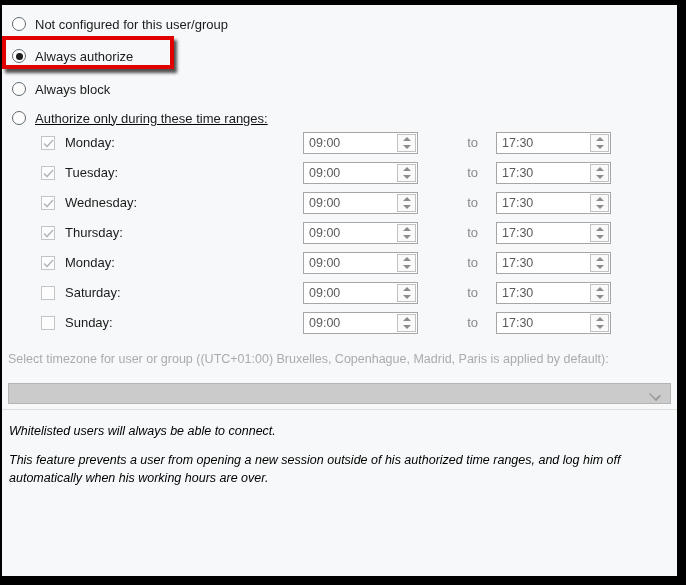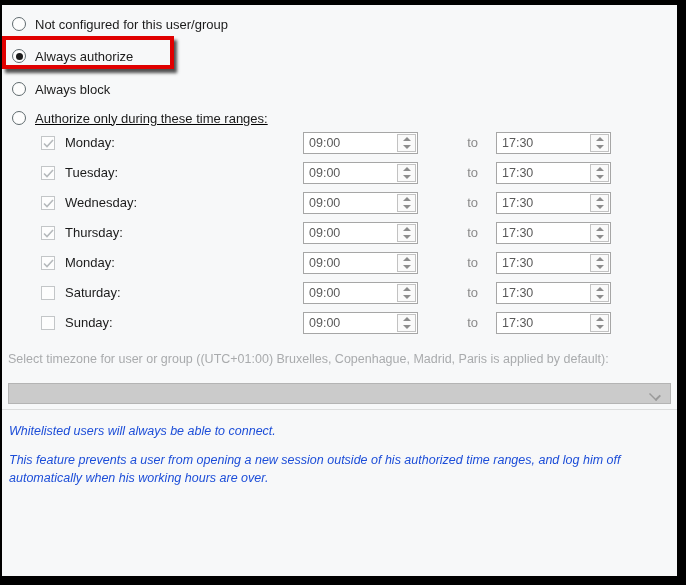--- a/index.html
+++ b/index.html
@@ -40,21 +40,21 @@
   
   .tz-label { position:absolute; left:6px; top:347px; width:660px; font-size:12.5px; color:#a9abad; }
   .tz-select { position:absolute; left:6px; top:378px; width:663px; height:21px; background:#cbcbcb;
                border:1px solid #b4b4b4; }
   .chev { position:absolute; right:10px; top:5px; width:10px; height:10px; }
   .chev::before { content:""; position:absolute; left:0; top:1px; width:8px; height:8px;
                   border-right:2px solid #9a9a9a; border-bottom:2px solid #9a9a9a; transform:rotate(45deg) scale(1,.7); }
 
   .sep { position:absolute; left:0; top:404px; width:675px; height:1px; background:#dcdddd; }
 
-  .note { position:absolute; left:7px; width:655px; font-size:12.5px; font-style:italic; color:#1d4ed8; line-height:1.45; }
+  .note { position:absolute; left:7px; width:655px; font-size:12.5px; font-style:italic; color:#000000; line-height:1.45; }
   .note.n1 { top:417px; }
   .note.n2 { top:446px; }
 </style>
 </head>
 <body>
 
 <div class="stage">
   <div class="panel">
 
     <div id="radio-host">

